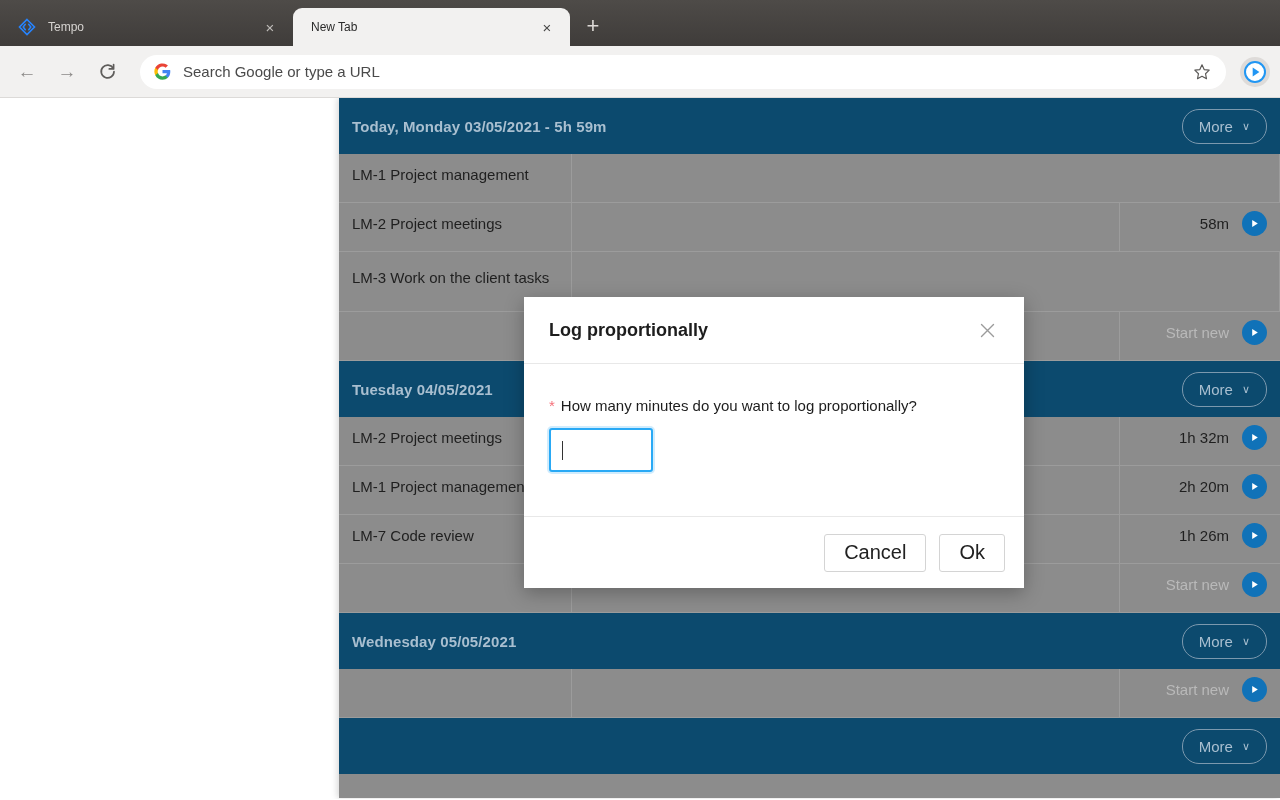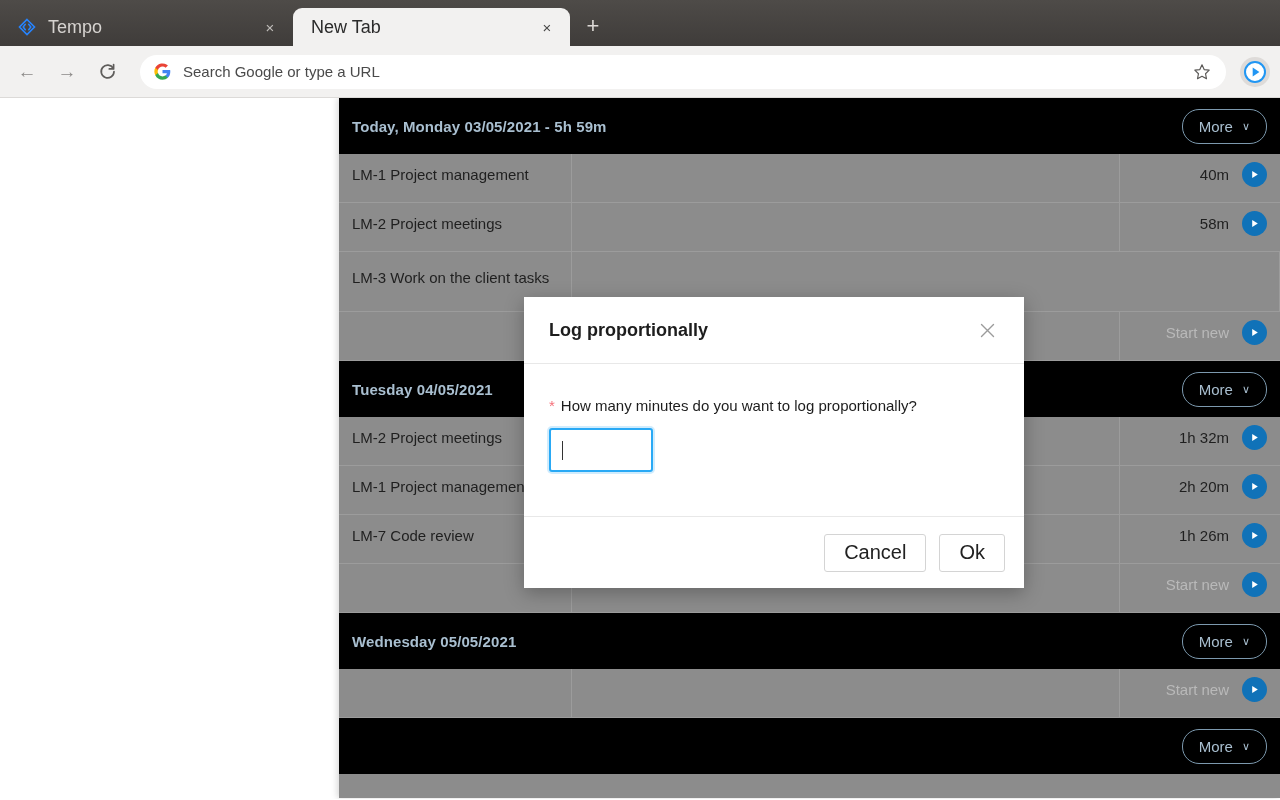--- a/index.html
+++ b/index.html
@@ -44,21 +44,21 @@
   .tab.active   { width: 277px; background: #f2f1f0; color: #2b2b2b; }
 
   .tab-fav {
     width: 18px; height: 18px;
     margin-right: 12px;
     flex: 0 0 18px;
     display: flex; align-items: center; justify-content: center;
   }
   .tab-title {
     flex: 1 1 auto;
-    font-size: 18px;
+    font-size: 12px;
     white-space: nowrap;
     overflow: hidden;
     text-overflow: ellipsis;
   }
   .tab-close {
     width: 22px; height: 22px;
     flex: 0 0 22px;
     display: flex; align-items: center; justify-content: center;
     font-size: 15px;
     line-height: 1;
@@ -172,21 +172,21 @@
   .tbl-head .col-time {
     font-size: 15px;
     color: #1c1c1c;
   }
   .tbl-head .col-name { border-right: 1px solid #9d9d9d; height:38px; display:flex; align-items:center; }
   .tbl-head .col-desc { border-right: 1px solid #9d9d9d; height:38px; display:flex; align-items:center; }
   .tbl-head .col-time { height:38px; display:flex; align-items:center; justify-content:flex-end;}
 
   .day-header {
     height: 56px;
-    background: #000000;
+    background: #0c4a6e;
     display: flex;
     align-items: center;
     padding: 0 13px 0 13px;
     box-sizing: border-box;
     justify-content: space-between;
   }
   .day-title {
     font-size: 15px;
     font-weight: bold;
     color: #a9bfd0;
@@ -409,28 +409,20 @@
         <span class="day-title">Today, Monday 03/05/2021 - 5h 59m</span>
         <span class="more-btn">
           <span>More</span>
           <span class="more-caret">∨</span>
         </span>
       </div>
 
       <div class="entry-row">
         <div class="cell col-name">LM-1 Project management</div>
         <div class="cell col-desc"></div>
-        <div class="cell col-time">
-          <span class="time-val">40m</span>
-          <span class="play-btn">
-            <svg width="11" height="11" viewBox="0 0 12 12">
-                <polygon points="3.5,2.2 9.6,6 3.5,9.8" fill="#fff"></polygon>
-              </svg>
-          </span>
-        </div>
       </div>
 
       <div class="entry-row">
         <div class="cell col-name">LM-2 Project meetings</div>
         <div class="cell col-desc"></div>
         <div class="cell col-time">
           <span class="time-val">58m</span>
           <span class="play-btn">
             <svg width="11" height="11" viewBox="0 0 12 12">
                 <polygon points="3.5,2.2 9.6,6 3.5,9.8" fill="#fff"></polygon>

